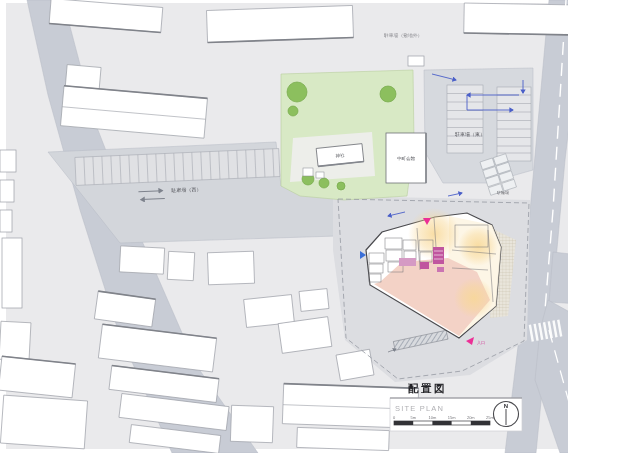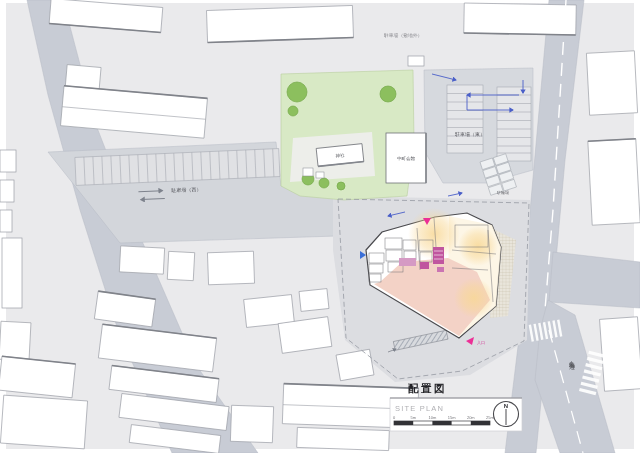--- a/index.html
+++ b/index.html
@@ -1,16 +1,16 @@
 <!DOCTYPE html>
 <html><head>
 <meta charset="utf-8">
 <style>
   html,body{margin:0;padding:0;background:#fff;}
-  .stage{position:relative;width:640px;height:453px;background:#fff;overflow:hidden;
+  .stage{position:relative;width:568px;height:453px;background:#fff;overflow:hidden;
          font-family:"Liberation Sans","DejaVu Sans",sans-serif;}
   svg{display:block;}
   text{font-family:"Liberation Sans","DejaVu Sans",sans-serif;}
   .lbl{fill:#55565c;}
   .vtext{writing-mode:vertical-rl;text-orientation:upright;}
 </style>
 </head>
 <body>
 
 <div class="stage">

